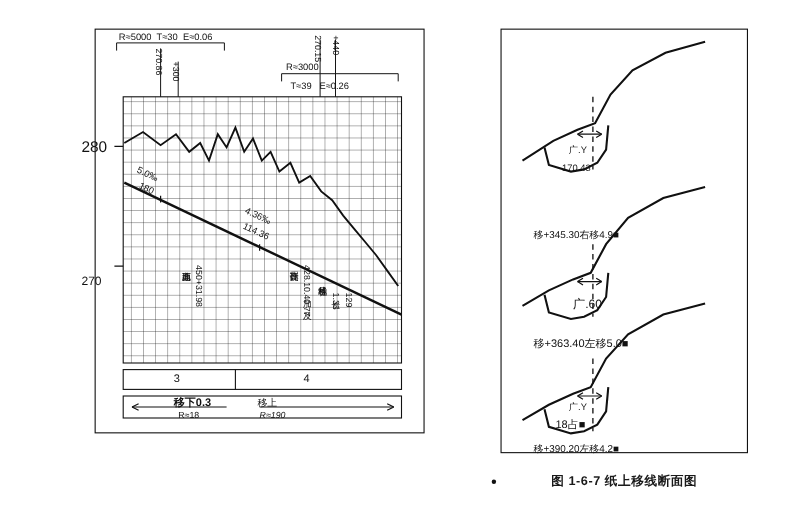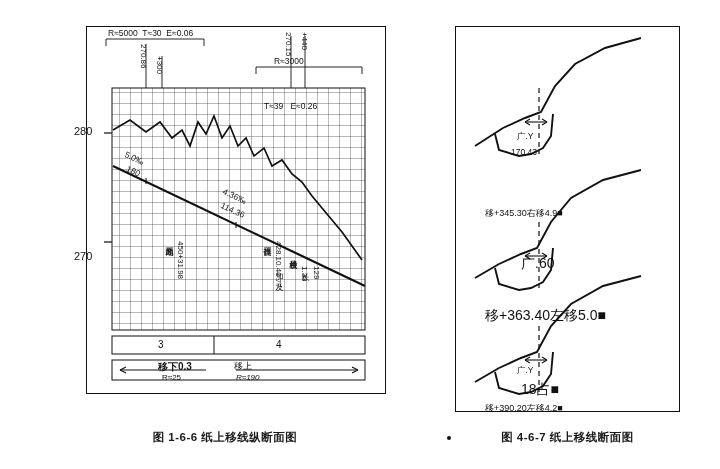--- a/index.html
+++ b/index.html
@@ -141,54 +141,53 @@
       </g>
 
       <g stroke="#111" stroke-width="1.1" fill="none">
         <line x1="34" y1="344" x2="120" y2="344"></line>
         <line x1="150" y1="344" x2="272" y2="344"></line>
         <path d="M34 344 l6 -3 M34 344 l6 3"></path>
         <path d="M272 344 l-6 -3 M272 344 l-6 3"></path>
       </g>
     </svg>
 
-    <div class="lbl" style="left:-12px; top:100px; font-size:11px;">280</div>
+    <div class="lbl" style="left:-12px; top:100px; font-size:14px;">280</div>
     <div class="lbl" style="left:-12px; top:209px; font-size:11px;margin-top:16px;">270</div>
 
     <div class="lbl" style="left:22px; top:3px; font-size:8.5px;">R≈5000  T≈30  E≈0.06</div>
     <div class="lbl v" style="left:53px; top:18px;">270.86</div>
     <div class="lbl v" style="left:69px; top:30px;">+300</div>
     <div class="lbl v" style="left:198px; top:6px;">270.15</div>
     <div class="lbl v" style="left:214px; top:6px;">+440</div>
-    <div class="lbl" style="left:188px; top:31px; font-size:8.5px;">R≈3000</div>
-    <div class="lbl" style="left:178px; top:48px; font-size:8.5px;margin-top:28px;">T≈39   E≈0.26</div>
+    <div class="lbl" style="left:174px; top:31px; font-size:8.5px;">R≈3000</div>
+    <div class="lbl" style="left:178px; top:48px; font-size:8.5px;">T≈39   E≈0.26</div>
 
     <div class="lbl" style="left:38px; top:128px; transform:rotate(25deg); font-size:8.5px;">5.0‰</div>
     <div class="lbl" style="left:40px; top:141px; transform:rotate(25deg); font-size:8.5px;">180</div>
     <div class="lbl" style="left:136px; top:166px; transform:rotate(25deg); font-size:8.5px;">4.36‰</div>
     <div class="lbl" style="left:134px; top:180px; transform:rotate(25deg); font-size:8.5px;">114.36</div>
 
     <div class="lbl v" style="left:78px; top:215px;">原地面高</div>
     <div class="lbl v" style="left:90px; top:215px;">450+31.98</div>
     <div class="lbl v" style="left:176px; top:215px;">设计高程</div>
     <div class="lbl v" style="left:188px; top:215px;">428.10加.40及 77</div>
     <div class="lbl v" style="left:202px; top:228px;">移线桩号</div>
     <div class="lbl v" style="left:214px; top:240px;">长1.33</div>
     <div class="lbl v" style="left:226px; top:240px;">129</div>
 
     <div class="lbl" style="left:72px; top:314px; font-size:10px;">3</div>
     <div class="lbl" style="left:190px; top:314px; font-size:10px;">4</div>
 
     <div class="lbl" style="left:72px; top:336px; font-size:10px;font-weight:bold;">移下0.3</div>
-    <div class="lbl" style="left:76px; top:348px; font-size:8px;">R≈25</div>
+    <div class="lbl" style="left:76px; top:348px; font-size:8px;">R≈18</div>
     <div class="lbl" style="left:148px; top:336px; font-size:9px;">移上</div>
     <div class="lbl" style="left:150px; top:348px; font-size:8px;font-style:italic;">R≈190</div>
   </div>
 
-  <div class="left-caption">图 1-6-6    纸上移线纵断面图</div>
 
   <div id="fig-right">
     <div class="frame"></div>
 
     <svg width="225" height="386" viewBox="0 0 225 386">
 
       <g stroke="#111" fill="none" stroke-width="1.9">
         <polyline points="20,120 48,102 70,92 86,86 100,60 120,38 150,22 186,12"></polyline>
         <polyline points="40,108 44,124 64,130 76,128 88,122 96,110 98,88"></polyline>
       </g>
@@ -225,25 +224,25 @@
         <path d="M70 334 L92 334"></path>
         <path d="M70 334 l5 -3 M70 334 l5 3"></path>
         <path d="M92 334 l-5 -3 M92 334 l-5 3"></path>
       </g>
     </svg>
 
     <div class="lbl" style="left:62px; top:106px; font-size:8.5px;">广.Y</div>
     <div class="lbl" style="left:56px; top:122px; font-size:8.5px;">170.43</div>
     <div class="lbl" style="left:30px; top:150px; font-size:9px;margin-top:33px;">移+345.30右移4.9■</div>
 
-    <div class="lbl" style="left:66px; top:230px; font-size:14px;">广.60</div>
+    <div class="lbl" style="left:66px; top:246px; font-size:11px;">广.60</div>
     <div class="lbl" style="left:56px; top:254px; font-size:8.5px;"></div>
-    <div class="lbl" style="left:30px; top:282px; font-size:14px;">移+363.40左移5.0■</div>
+    <div class="lbl" style="left:30px; top:282px; font-size:10px;">移+363.40左移5.0■</div>
 
     <div class="lbl" style="left:62px; top:340px; font-size:8.5px;">广.Y</div>
-    <div class="lbl" style="left:66px; top:356px; font-size:14px;">18占■</div>
+    <div class="lbl" style="left:50px; top:356px; font-size:10px;">18占■</div>
     <div class="lbl" style="left:30px; top:378px; font-size:9px;text-align:center;">移+390.20左移4.2■</div>
   </div>
 
   <div class="dot" style="left:447px; top:436px;"></div>
-  <div class="right-caption">图 4-6-7    纸上移线断面图</div>
+  <div class="right-caption">图 1-6-7    纸上移线断面图</div>
 
 </div>
 
 </body></html>

